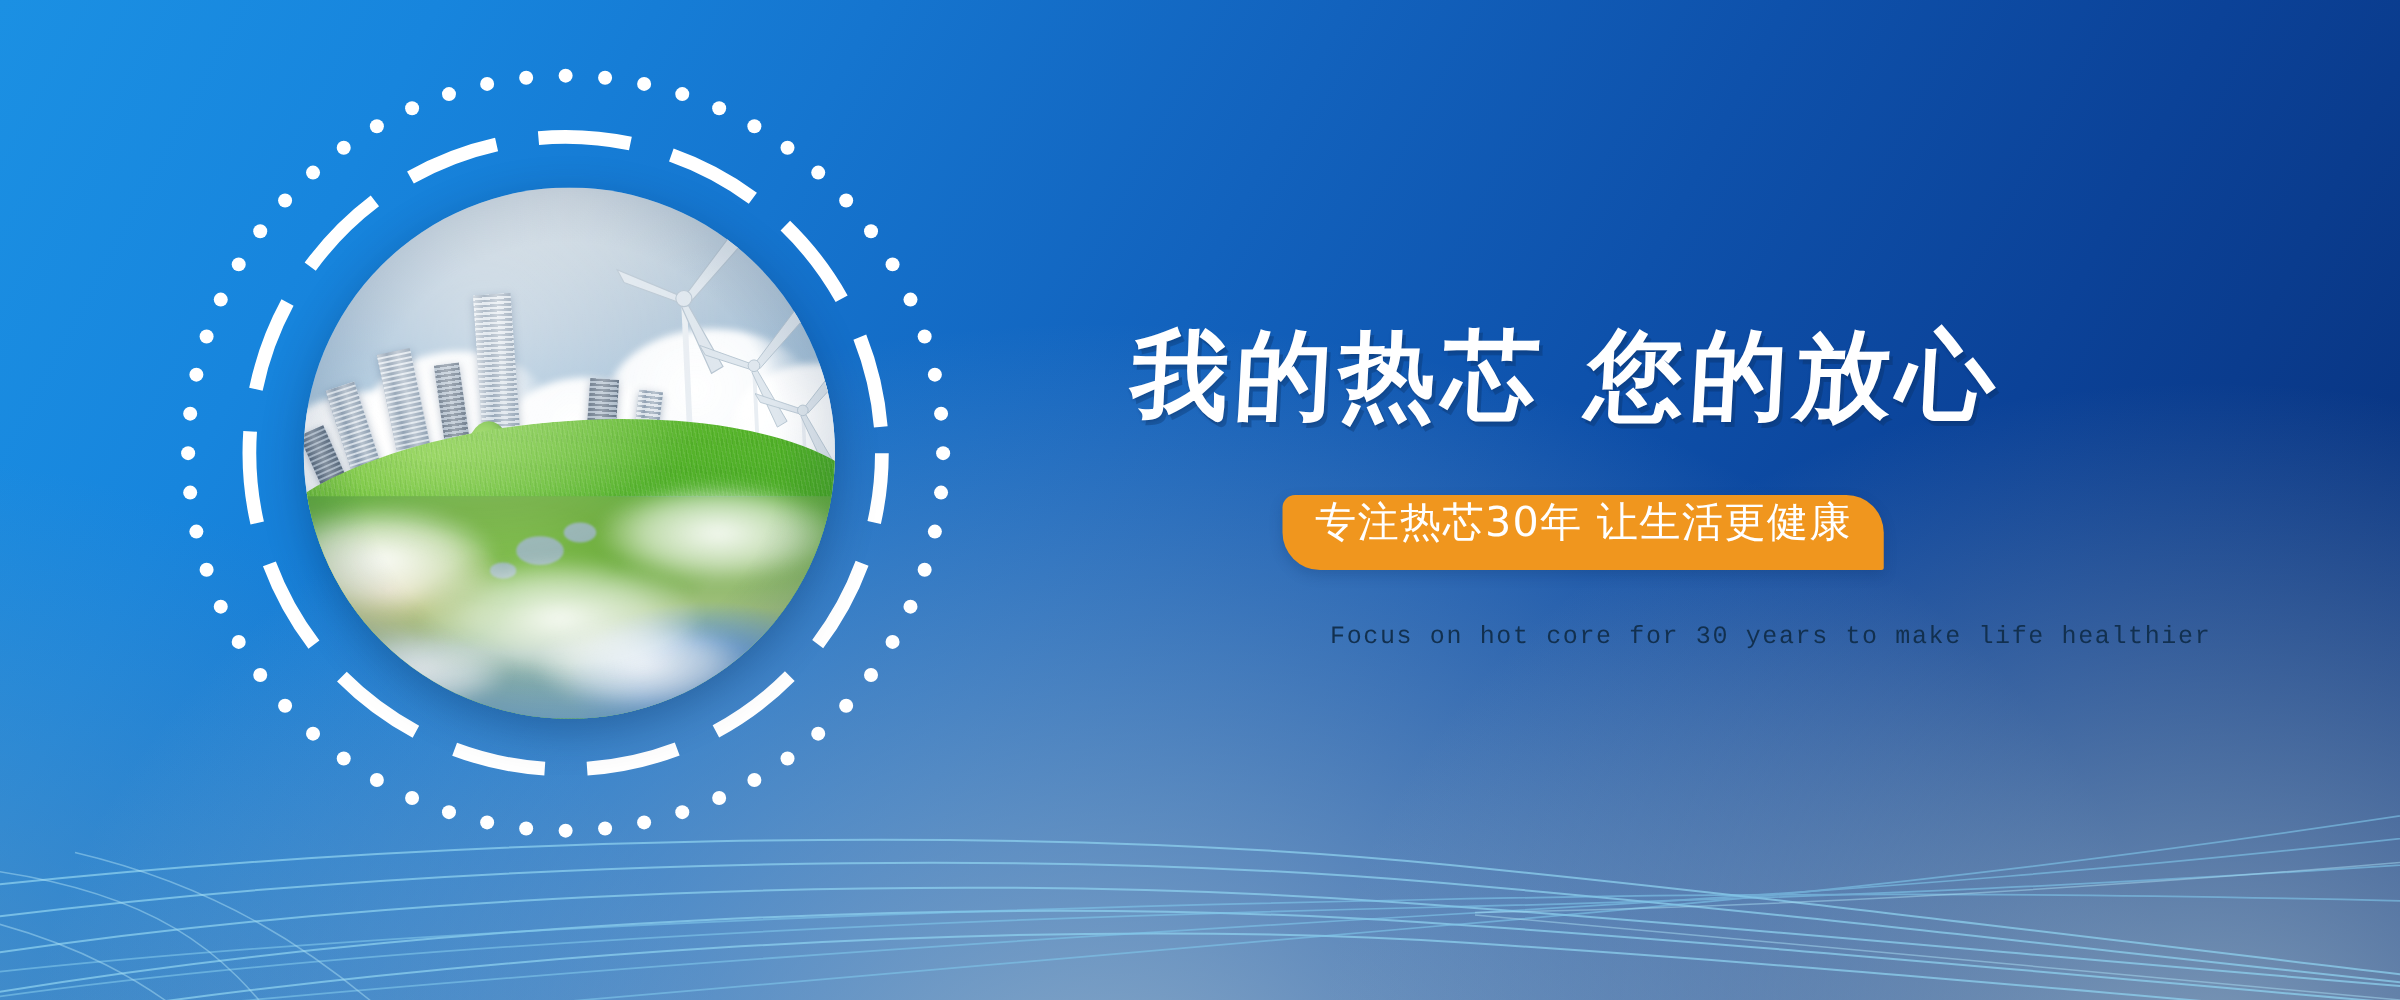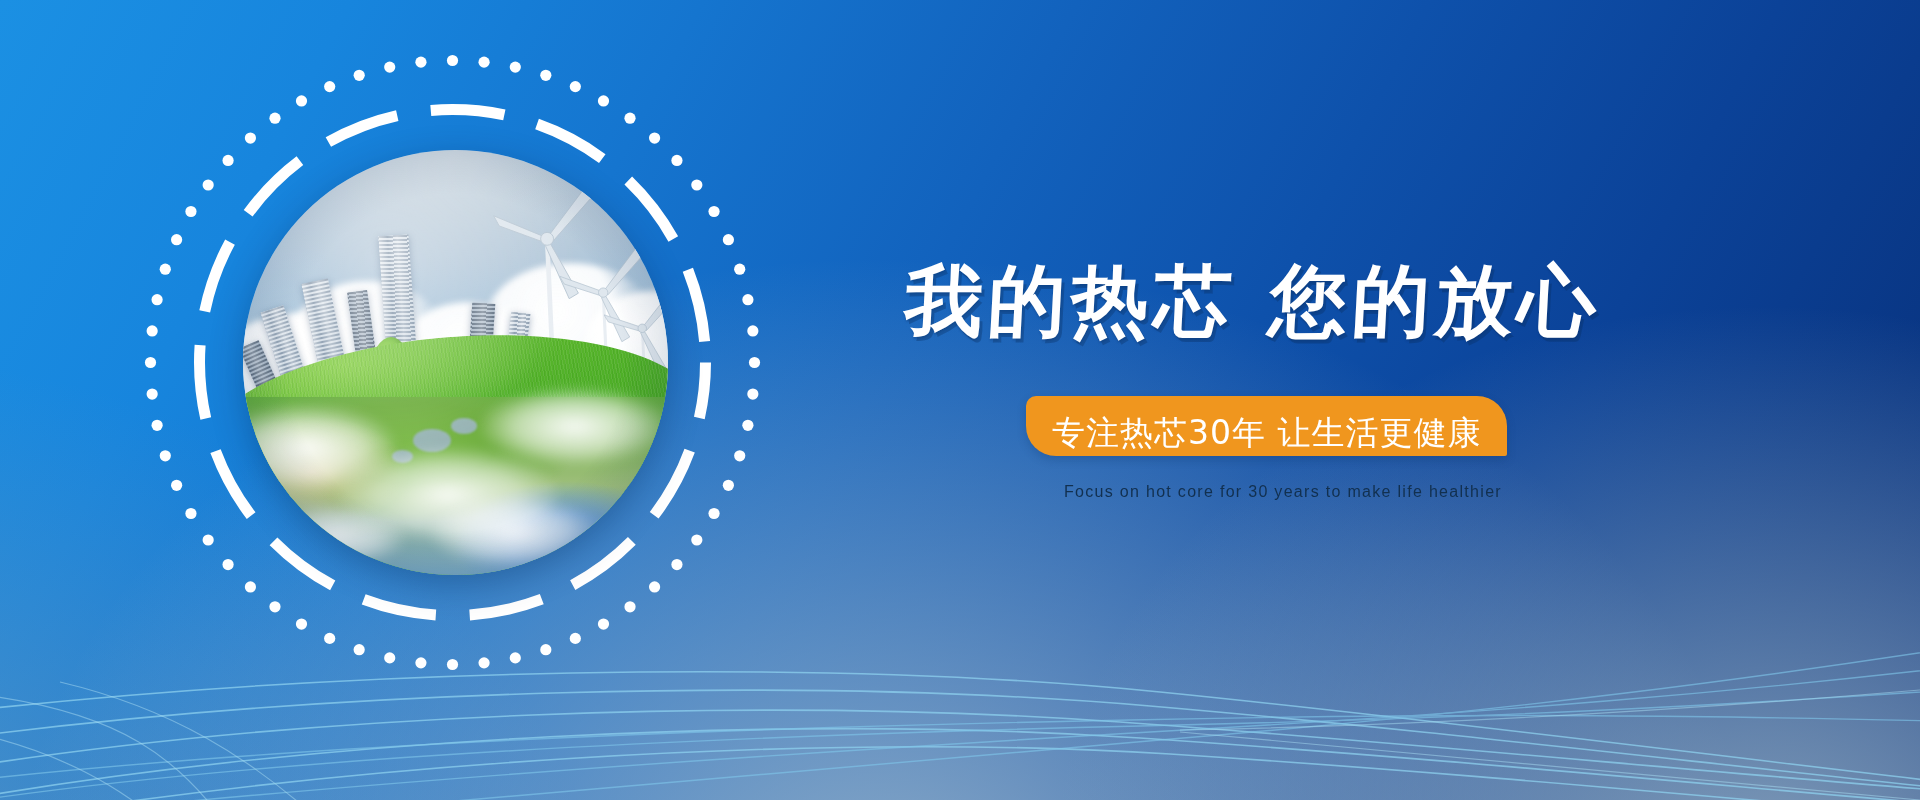--- a/index.html
+++ b/index.html
@@ -117,33 +117,33 @@
   .headline{
     position:absolute; left:905px; top:262px;
     font-size:78px; line-height:1; color:#ffffff; white-space:nowrap;
     font-weight:700; letter-spacing:5px;
     font-family:"DejaVu Sans","Liberation Sans",sans-serif;
     text-shadow:3px 4px 0 rgba(10,45,95,.33), 0 2px 2px rgba(10,45,95,.25);
     transform:skewX(-3deg);
   }
   .badge{
     position:absolute; left:1026px; top:396px; height:60px;
-    padding:0 26px; display:flex; align-items:flex-end;
+    padding:0 26px; display:flex; align-items:flex-start;
     background:#f0961e;
     border-radius:10px 30px 2px 30px;
     box-shadow:0 4px 10px rgba(10,45,95,.22);
   }
   .badge span{
     font-size:33px; color:#ffffff; white-space:nowrap; letter-spacing:1px;
     font-family:"DejaVu Sans","Liberation Sans",sans-serif;
   }
   .subline{
-    position:absolute; left:1064px; top:483px;
-    font-size:16px; color:#12304f; white-space:nowrap; letter-spacing:1.3px;
-    font-family:Liberation Sans, sans-serif;
+    position:absolute; left:1064px; top:498px;
+    font-size:20px; color:#12304f; white-space:nowrap; letter-spacing:1.3px;
+    font-family:Liberation Mono, monospace;
   }
 </style>
 </head>
 <body>
 
 <div id="banner">
 
   <svg class="waves" viewBox="0 0 1920 300" preserveAspectRatio="none">
     <g fill="none" stroke="#8fd3f0" stroke-width="1.6" opacity="0.72">
       <path d="M-40 268 C 300 214, 760 196, 1120 222 C 1400 242, 1660 268, 1960 292"></path>

